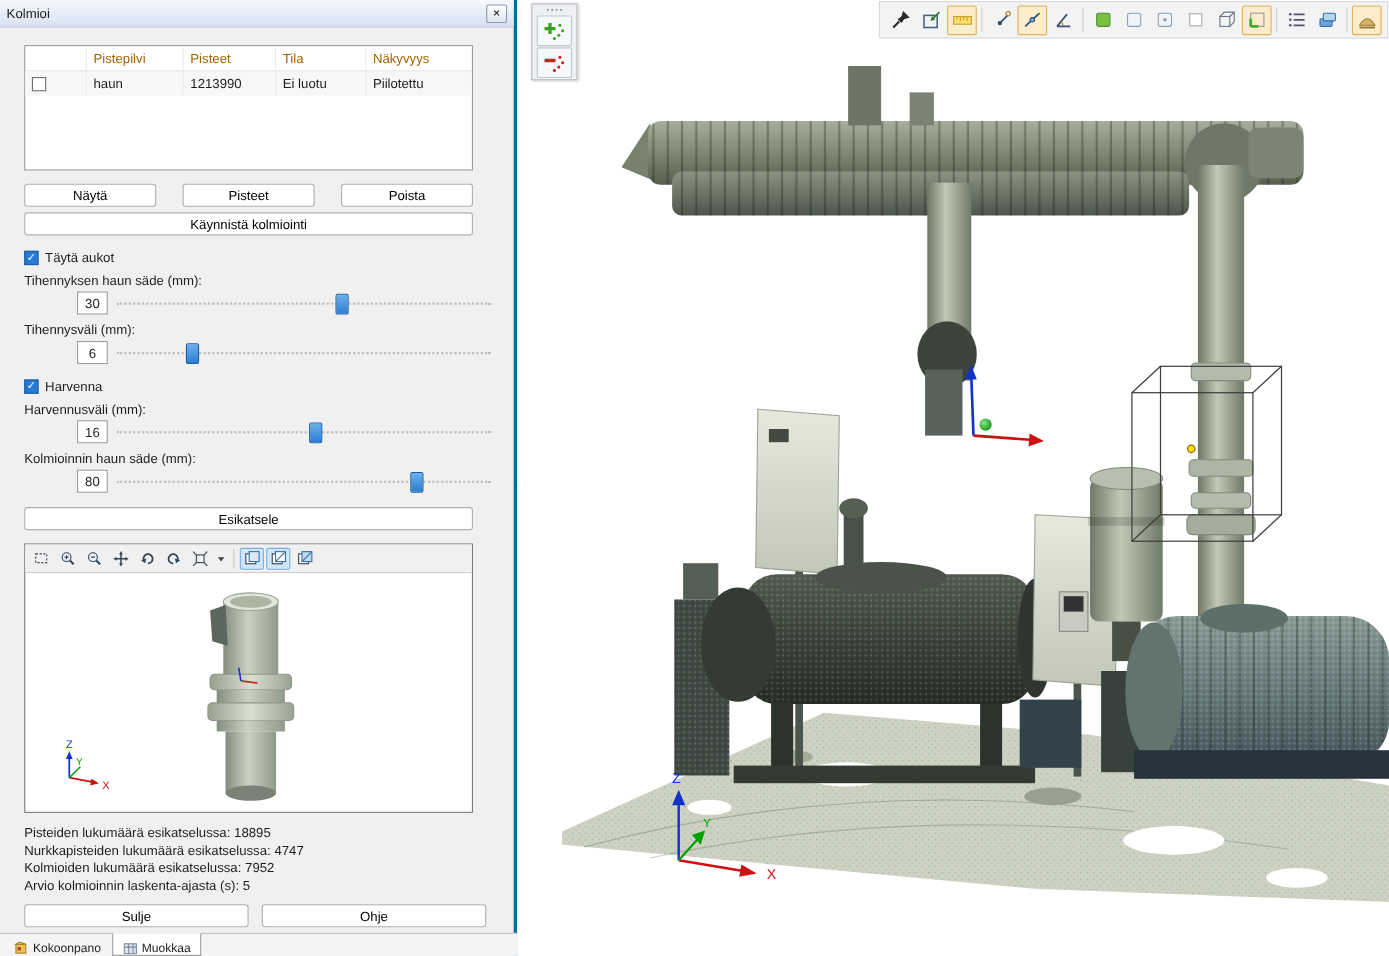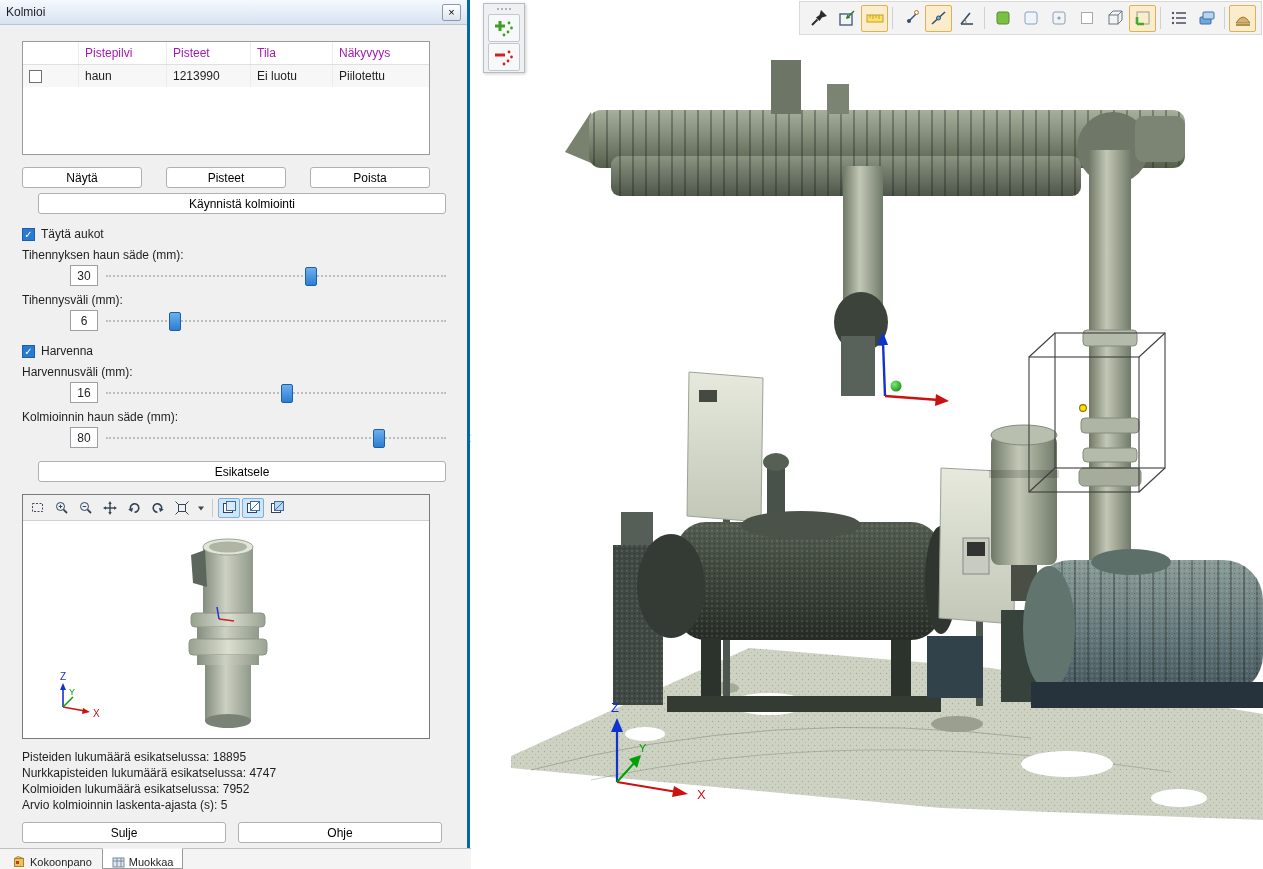--- a/index.html
+++ b/index.html
@@ -14,36 +14,36 @@
             display:flex;align-items:center;padding:0 6px;}
   .titlebar .t{font-size:12px;}
   .xbtn{margin-left:auto;width:19px;height:17px;border:1px solid #8f98a8;border-radius:2px;
         background:linear-gradient(#ffffff,#dde4ee);font-size:11px;line-height:1;cursor:default;
         display:flex;align-items:center;justify-content:center;padding:0;}
   .content{padding:16px 40px 0 22px;}
 
   .ptable{width:408px;height:114px;background:#fff;border:1px solid #9a9a9a;box-sizing:border-box;}
   .trow{display:grid;grid-template-columns:56px 88px 84px 82px 1fr;height:22px;align-items:center;}
   .trow.head{border-bottom:1px solid #e0e0e0;}
-  .trow.head .cell{color:#a21caf;}
+  .trow.head .cell{color:#a16207;}
   .cell{padding:0 6px;border-right:1px solid #ececec;height:22px;line-height:22px;overflow:hidden;
         white-space:nowrap;box-sizing:border-box;}
   .cell:last-child{border-right:none;}
   .trow.body{background:#f7f7f7;}
 
   .cb{width:13px;height:13px;border:1px solid #707070;background:#fff;display:inline-flex;
       align-items:center;justify-content:center;font-size:10px;color:#fff;box-sizing:border-box;}
   .cb.on{background:#2a7ad4;border-color:#1b5fa8;}
   .cb.on::after{content:"✓";}
 
   .btn{height:21px;background:#fff;border:1px solid #b0b0b0;border-radius:3px;font-size:12px;
        font-family:inherit;cursor:default;padding:0 8px;}
   .row3{display:flex;justify-content:space-between;width:408px;margin-top:12px;}
   .row3 .btn{width:120px;}
-  .wide{display:block;width:408px;margin-top:5px;margin-left:16px;}
+  .wide{display:block;width:408px;margin-top:5px;}
 
   .optrow{display:flex;align-items:center;gap:6px;margin:13px 0 0 0;}
   .plabel{margin-top:7px;}
   .prow{display:flex;align-items:center;width:420px;margin-top:3px;padding-left:48px;}
   .numbox{width:26px;height:19px;border:1px solid #9aa0a6;background:#fff;display:flex;
           align-items:center;justify-content:center;}
   .track{position:relative;flex:1;height:21px;margin:0 10px 0 8px;}
   .track::before{content:"";position:absolute;left:0;right:0;top:10px;border-top:2px dotted #bdbdbd;}
   .thumb{position:absolute;top:2px;width:10px;height:17px;border:1px solid #1b5fa8;border-radius:2px;
          background:linear-gradient(#6cb0ec,#2d7dd2);}

